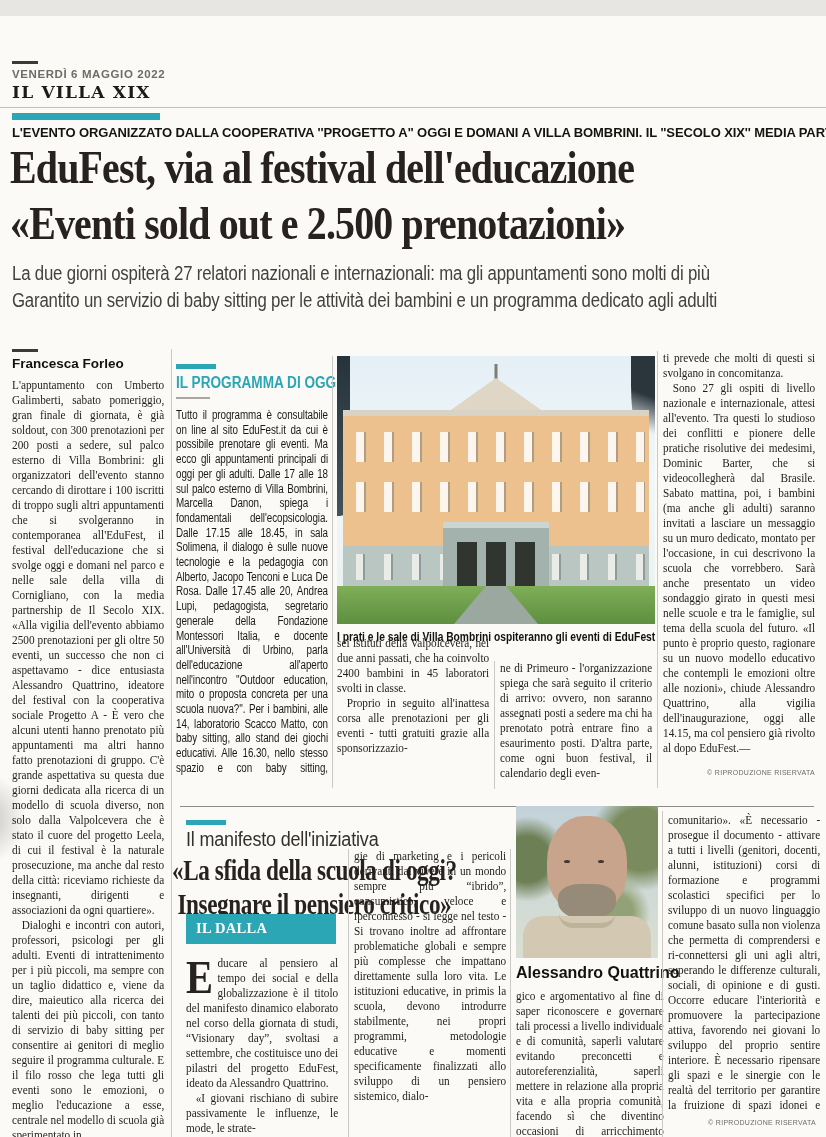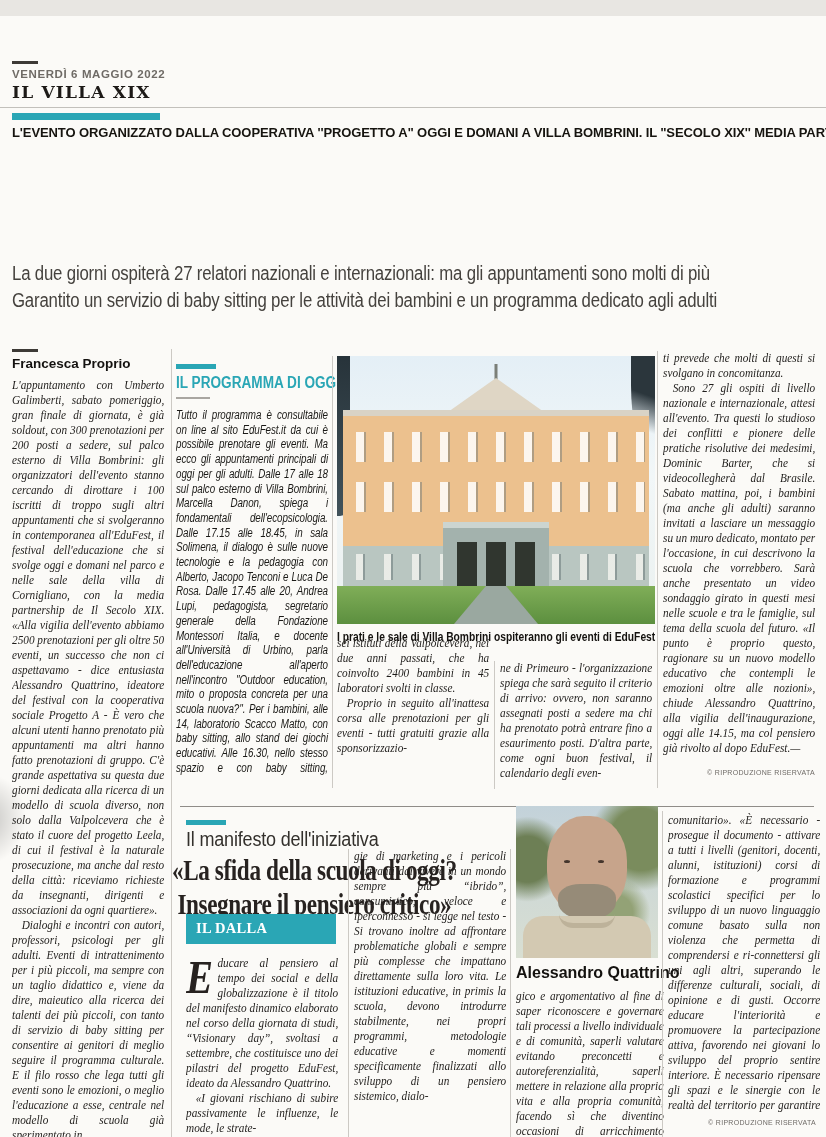--- a/index.html
+++ b/index.html
@@ -15,21 +15,21 @@
   .hrule{background:#c2c0bb;height:1px;}
   .tealbar{background:var(--accent);}
   .kicker{font-family:"Liberation Sans",sans-serif;font-weight:bold;font-size:13px;color:#16140f;letter-spacing:-.1px;white-space:nowrap;}
 
   .headline{font-family:"Liberation Serif",serif;font-weight:bold;font-size:47px;color:#272220;white-space:nowrap;transform:scaleX(.85);transform-origin:0 0;letter-spacing:-1px;}
   .standfirst{font-family:"Liberation Sans",sans-serif;font-size:19.5px;color:#45423e;white-space:nowrap;transform:scaleX(.86);transform-origin:0 0;letter-spacing:-.2px;}
 
   .byline{font-family:"Liberation Sans",sans-serif;font-weight:bold;font-size:13.5px;color:#141210;}
 
   
-  .col{position:absolute;overflow:hidden;font-style:italic;}
+  .col{position:absolute;overflow:hidden;}
   .serif-txt{font-family:"Liberation Serif",serif;font-size:12.8px;line-height:15px;color:#1f1d1b;text-align:justify;transform:scaleX(.88);transform-origin:0 0;width:173px;hyphens:auto;}
   .serif-txt p{margin:0;}
   .serif-txt p.ind{text-indent:11px;}
   .vline{position:absolute;width:1px;background:#ccc9c4;}
 
   .prog-title{font-family:"Liberation Sans",sans-serif;font-weight:bold;font-size:16px;color:var(--accent);white-space:nowrap;transform:scaleX(.85);transform-origin:0 0;}
   .prog-underline{background:#a9a6a1;height:2px;width:34px;}
   .sans-txt{font-family:"Liberation Sans",sans-serif;font-size:12.3px;line-height:14.7px;color:#1b1a17;text-align:justify;transform:scaleX(.8);transform-origin:0 0;width:190px;letter-spacing:-.1px;hyphens:auto;}
 
   .caption{font-family:"Liberation Sans",sans-serif;font-weight:bold;font-size:12.5px;color:#14120f;white-space:nowrap;transform:scaleX(.82);transform-origin:0 0;}
@@ -75,25 +75,29 @@
 
 <div class="page">
 
   <div class="abs tick" style="left:12px;top:45px;"></div>
   <div class="abs date" style="left:12px;top:52px;">VENERDÌ 6 MAGGIO 2022</div>
   <div class="abs masthead" style="left:12px;top:66px;">IL VILLA XIX</div>
   <div class="abs hrule" style="left:0;top:91px;width:826px;"></div>
   <div class="abs tealbar" style="left:12px;top:97px;width:148px;height:7px;"></div>
 
   <div class="abs kicker" style="left:12px;top:109px;">L'EVENTO ORGANIZZATO DALLA COOPERATIVA ''PROGETTO A'' OGGI E DOMANI A VILLA BOMBRINI. IL ''SECOLO XIX'' MEDIA PARTNER</div>
+  <div class="abs" style="left:10px;top:124px;">
+    <div class="headline">EduFest, via al festival dell'educazione</div>
+    <div class="headline" style="margin-top:2px;">«Eventi sold out e 2.500 prenotazioni»</div>
+  </div>
   <div class="abs standfirst" style="left:12px;top:246px;">La due giorni ospiterà 27 relatori nazionali e internazionali: ma gli appuntamenti sono molti di più</div>
   <div class="abs standfirst" style="left:12px;top:273px;">Garantito un servizio di baby sitting per le attività dei bambini e un programma dedicato agli adulti</div>
 
   <div class="abs tick" style="left:12px;top:333px;"></div>
-  <div class="abs byline" style="left:12px;top:340px;">Francesca Proprio</div>
+  <div class="abs byline" style="left:12px;top:340px;">Francesca Forleo</div>
   <div class="col" style="left:12px;top:362px;width:154px;height:772px;">
     <div class="serif-txt">
       <p>L'appuntamento con Umberto Galimberti, sabato pomeriggio, gran finale di giornata, è già soldout, con 300 prenotazioni per 200 posti a sedere, sul palco esterno di Villa Bombrini: gli organizzatori dell'evento stanno cercando di dirottare i 100 iscritti di troppo sugli altri appuntamenti che si svolgeranno in contemporanea all'EduFest, il festival dell'educazione che si svolge oggi e domani nel parco e nelle sale della villa di Cornigliano, con la media partnership de Il Secolo XIX. «Alla vigilia dell'evento abbiamo 2500 prenotazioni per gli oltre 50 eventi, un successo che non ci aspettavamo - dice entusiasta Alessandro Quattrino, ideatore del festival con la cooperativa sociale Progetto A - È vero che alcuni utenti hanno prenotato più appuntamenti ma altri hanno fatto prenotazioni di gruppo. C'è grande aspettativa su questa due giorni dedicata alla ricerca di un modello di scuola diverso, non solo dalla Valpolcevera che è stato il cuore del progetto Leela, di cui il festival è la naturale prosecuzione, ma anche dal resto della città: riceviamo richieste da insegnanti, dirigenti e associazioni da ogni quartiere».</p>
       <p class="ind">Dialoghi e incontri con autori, professori, psicologi per gli adulti. Eventi di intrattenimento per i più piccoli, ma sempre con un taglio didattico e, viene da dire, maieutico alla ricerca dei talenti dei più piccoli, con tanto di servizio di baby sitting per consentire ai genitori di meglio seguire il programma culturale. E il filo rosso che lega tutti gli eventi sono le emozioni, o meglio l'educazione a esse, centrale nel modello di scuola già sperimentato in</p>
     </div>
   </div>
   <div class="vline" style="left:171px;top:333px;height:804px;"></div>
   <div class="curl-shadow"></div>
 
   <div class="abs tealbar" style="left:176px;top:348px;width:40px;height:5px;"></div>

